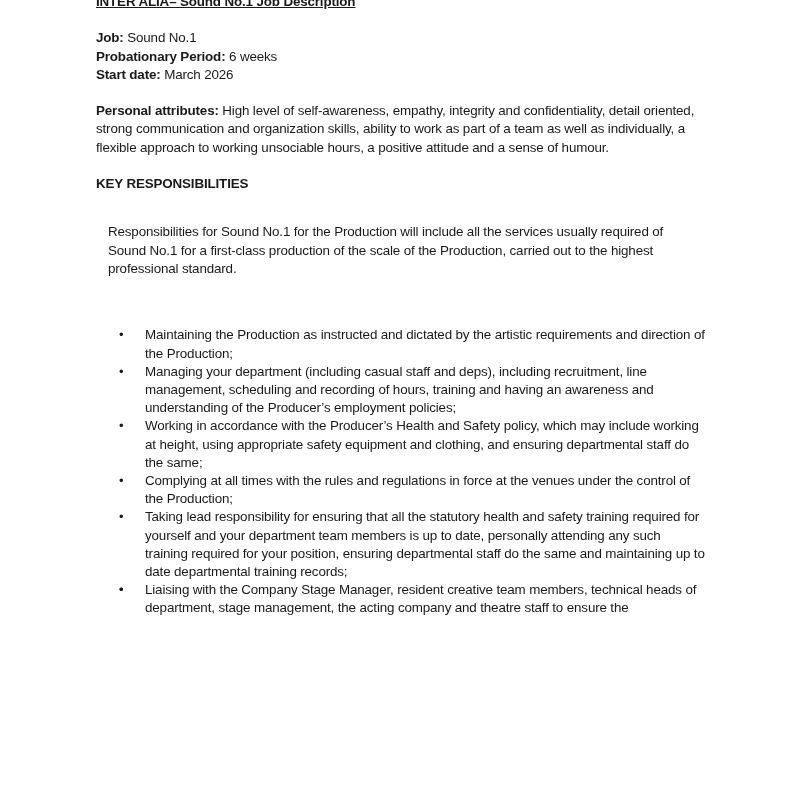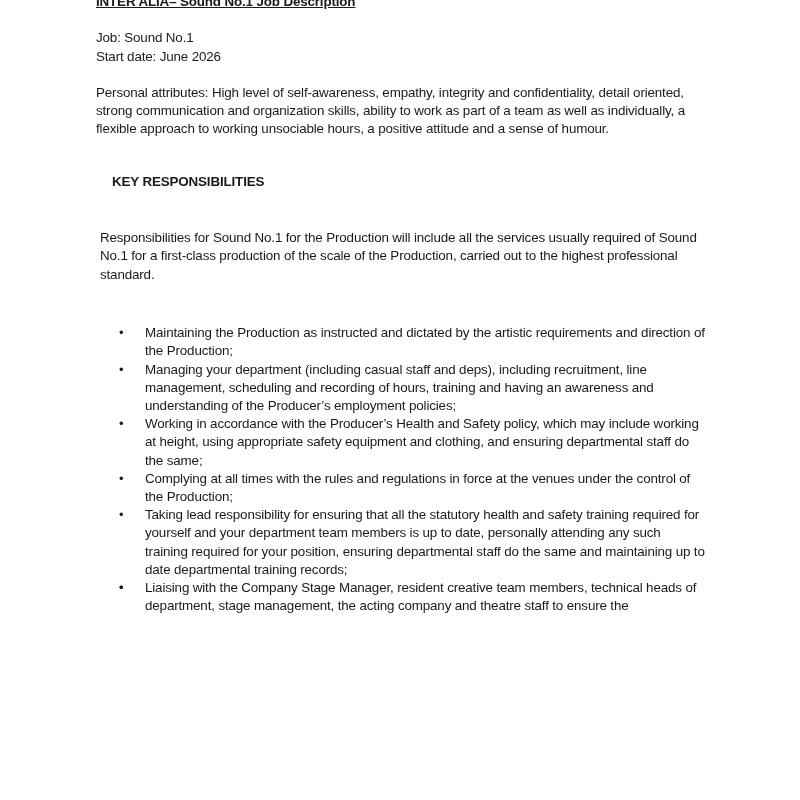--- a/index.html
+++ b/index.html
@@ -24,26 +24,26 @@
       line-height: 18.2px;
       letter-spacing: -0.15px;
     }
     .title {
       font-weight: bold;
       text-decoration: underline;
       margin: 0;
     }
     .gap { height: 18.2px; }
     .field { margin: 0; }
-    .field b { font-weight: normal; margin-top: 32px; }
+    .field b { font-weight: bold; margin-top: 32px; }
     .heading {
       font-weight: bold;
-      margin: 16px;
+      margin: 0;
     }
-    p.para { margin: 4px; }
+    p.para { margin: 12px; }
     ul.resp {
       list-style: none;
       margin: 0;
       padding: 0;
     }
     ul.resp li {
       position: relative;
       padding-left: 49px;
       margin: 0;
     }
@@ -56,21 +56,22 @@
   </style>
 </head>
 <body>
 
 <div class="page">
   <p class="title">INTER ALIA– Sound No.1 Job Description</p>
   <div class="gap"></div>
 
   <div>
     <p class="field"><b>Job:</b><span> Sound No.1</span></p>
-    <p class="field"><b>Start date:</b><span> June 2026</span></p>
+    <p class="field"><b>Probationary Period:</b><span> 6 weeks</span></p>
+    <p class="field"><b>Start date:</b><span> March 2026</span></p>
   </div>
 
   <div class="gap"></div>
 
   <p class="field"><b>Personal attributes:</b><span> High level of self-awareness, empathy, integrity and confidentiality, detail oriented, strong communication and organization skills, ability to work as part of a team as well as individually, a flexible approach to working unsociable hours, a positive attitude and a sense of humour.</span></p>
 
   <div class="gap"></div>
 
   <p class="heading">KEY RESPONSIBILITIES</p>
 

